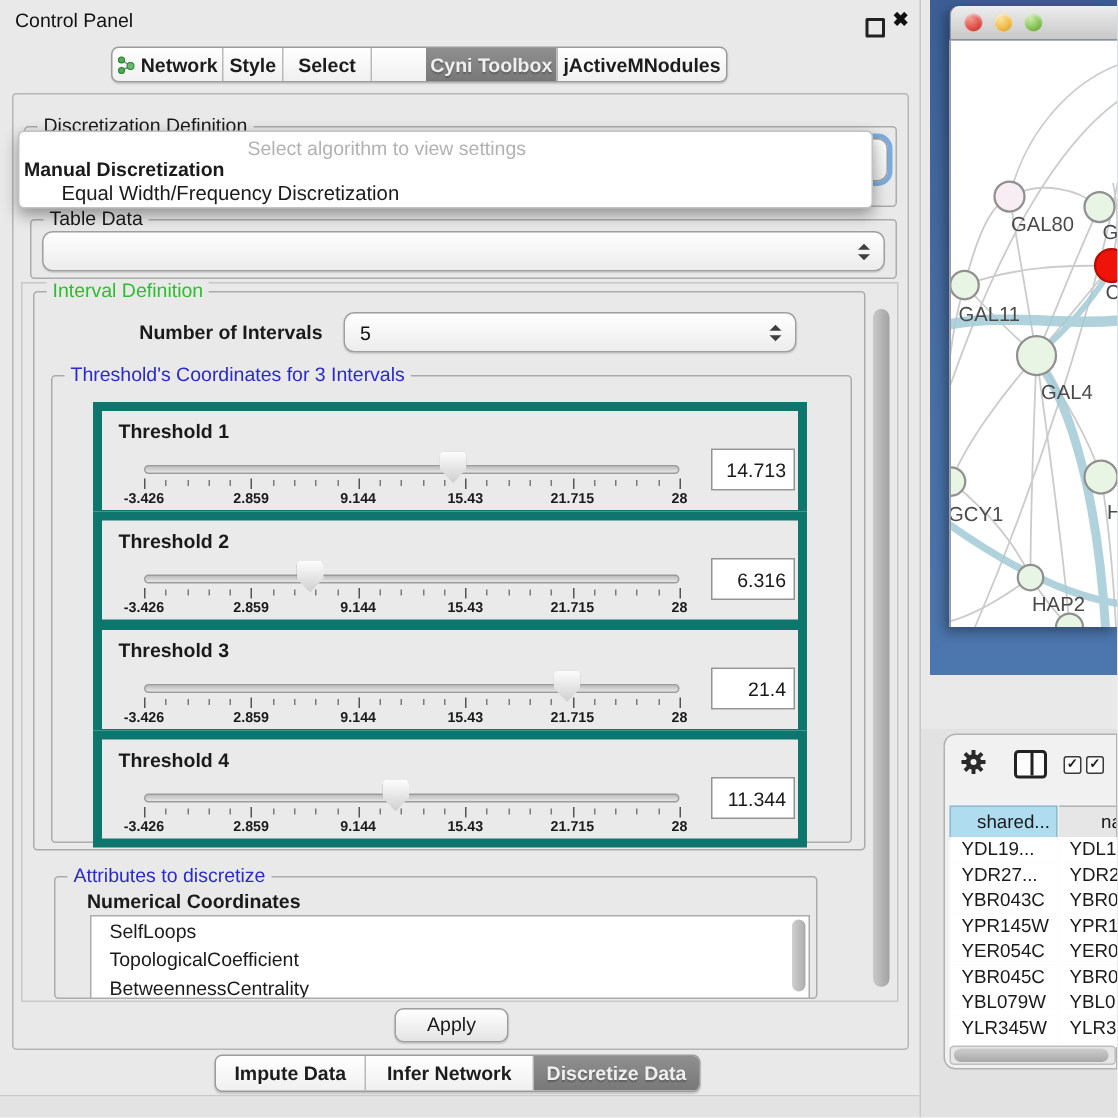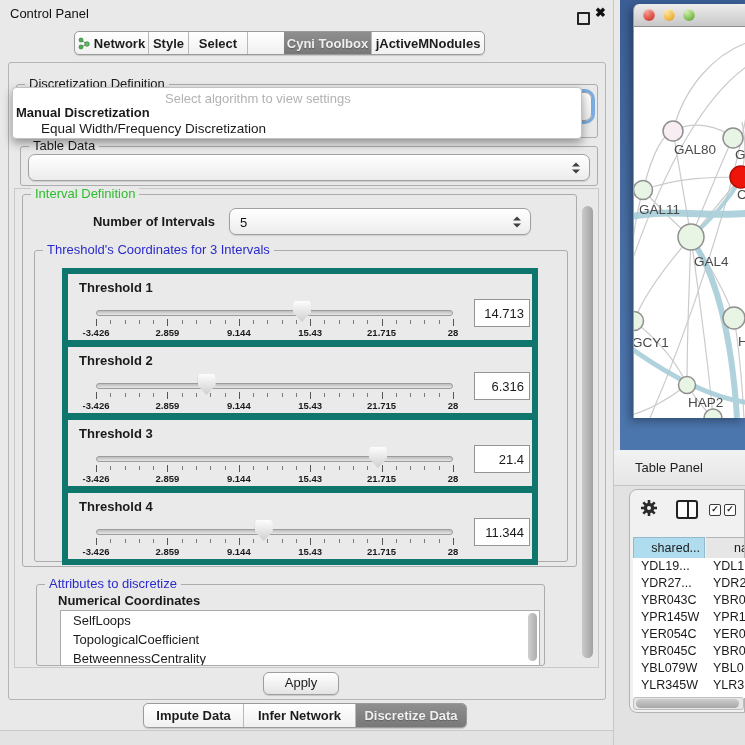--- a/index.html
+++ b/index.html
@@ -449,23 +449,20 @@
           <text x="5" y="187">GAL11</text>
           <text x="60" y="239">GAL4</text>
           <text x="-2" y="320">GCY1</text>
           <text x="104" y="319">H</text>
           <text x="54" y="380">HAP2</text>
         </g>
       </svg>
     </div>
   </div>
 
-  <div class="abs tp-header">
-    <div class="tp-title">Table Panel</div>
-  </div>
   <div class="abs tp-body"></div>
   <div class="abs tp-container"></div>
 
   <div class="abs" style="left:640px;top:499px;">
     <svg width="18" height="18" viewBox="0 0 18 18">
       <g stroke="#2A2A2A" stroke-width="2.6">
         <line x1="9" y1="1" x2="9" y2="17"></line>
           <line x1="1" y1="9" x2="17" y2="9"></line>
         <line x1="3.3" y1="3.3" x2="14.7" y2="14.7"></line>
           <line x1="14.7" y1="3.3" x2="3.3" y2="14.7"></line>

